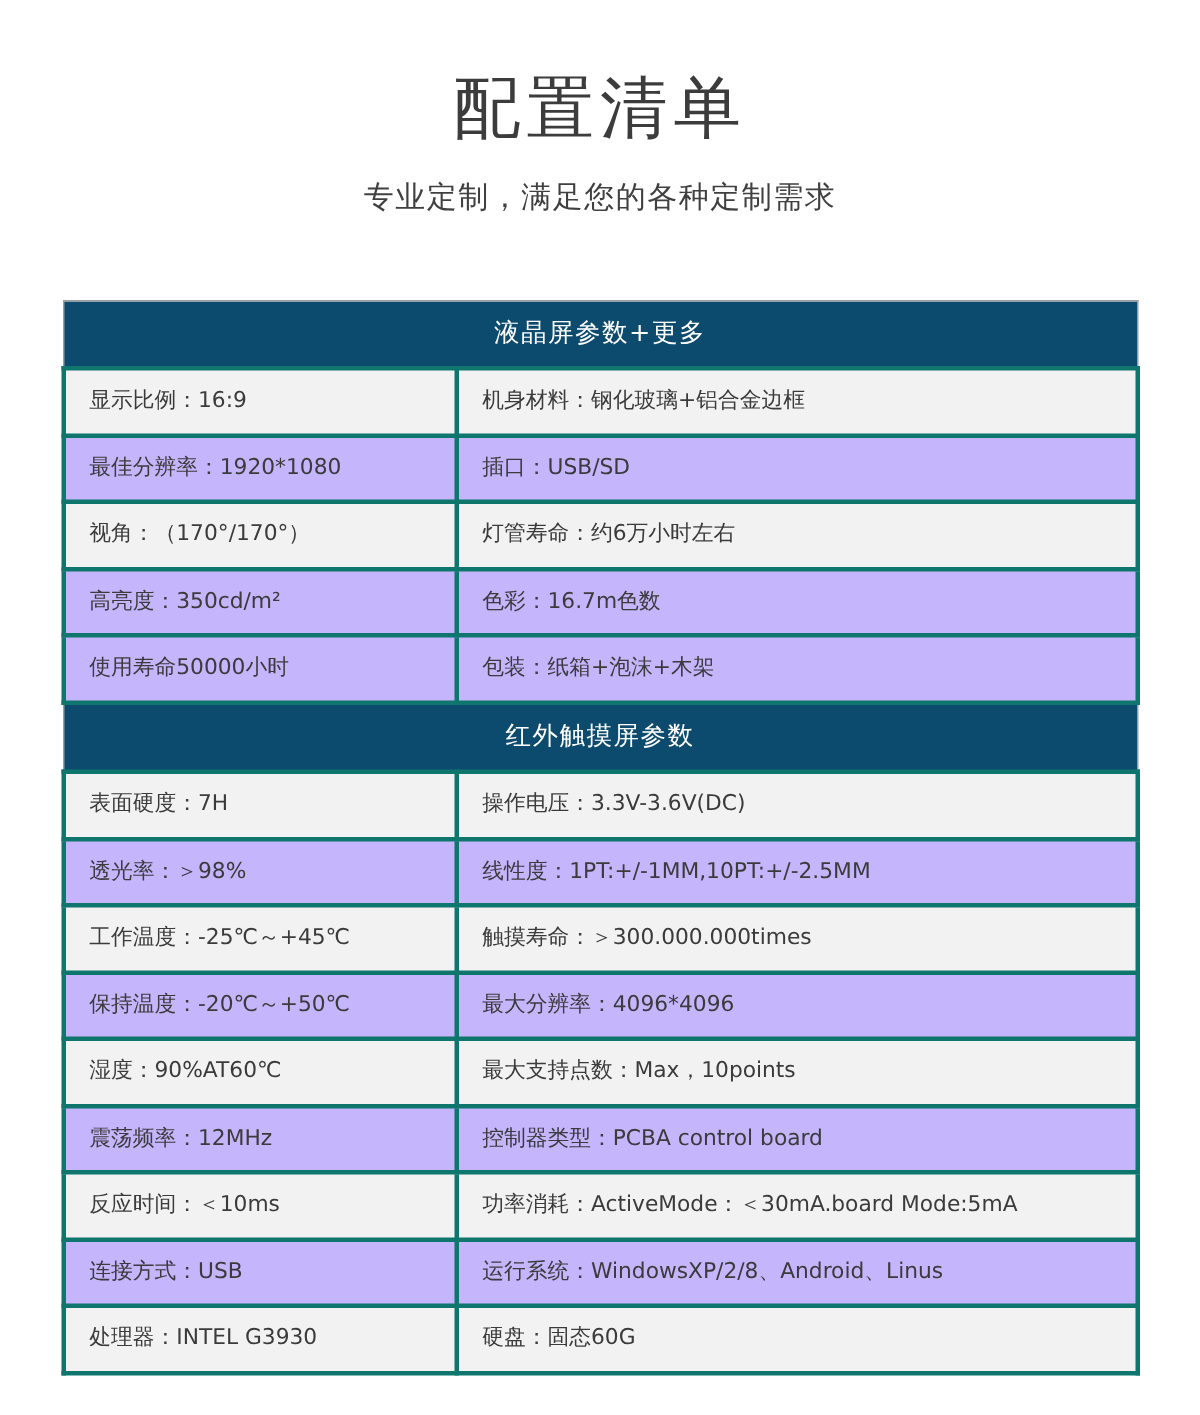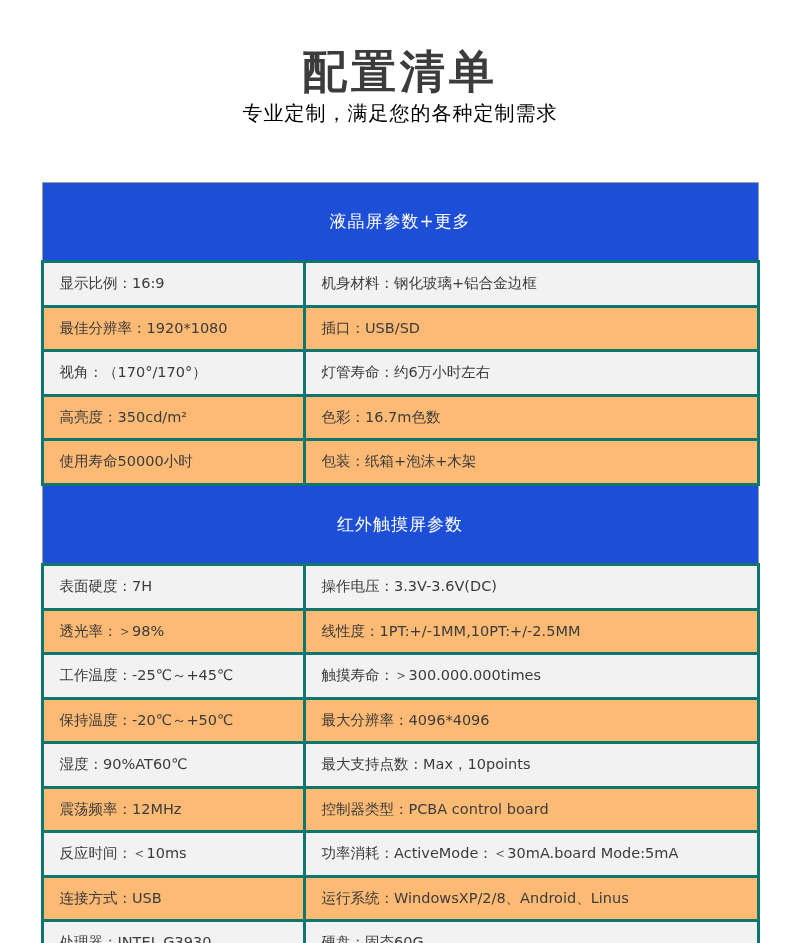--- a/index.html
+++ b/index.html
@@ -21,63 +21,63 @@
     box-sizing: border-box;
   }
   .header {
     text-align: center;
     padding-top: 44px;
   }
   .title {
     font-size: 45px;
     letter-spacing: 4px;
     color: #3c3c3c;
-    font-weight: bold;
+    font-weight: normal;
     margin: 0;
     line-height: 1.25;
     font-family: "DejaVu Sans", "Liberation Sans", sans-serif;
   }
   .subtitle {
     font-size: 20px;
-    color: #000000;
-    margin: 0 0 0 0;
+    color: #404040;
+    margin: 18px 0 0 0;
     letter-spacing: 1px;
     font-weight: normal;
   }
   .spec-table {
     width: 716px;
     margin: 55px auto 0 auto;
     border-collapse: collapse;
     table-layout: fixed;
   }
   .spec-table td {
     border: 3px solid #0f766e;
     font-size: 14.5px;
     color: #3b3b3b;
     padding: 11px 14px 11px 16px;
     line-height: 1.35;
     vertical-align: middle;
     height: 18px;
   }
   .section-row td {
-    background: #1d4ed8;
+    background: #0c4a6e;
     color: #ffffff;
     text-align: center;
     font-size: 17px;
     letter-spacing: 1px;
-    padding: 27px 0;
+    padding: 10px 0;
     border: 1px solid #9e9e9e;
     height: 20px;
     margin-left: 28px;
   }
   .row-shade td {
     background: #f2f2f2;
   }
   .row-plain td {
-    background: #fdba74;
+    background: #c4b5fd;
   }
   .col-a { width: 262px; }
   .col-b { width: 454px; }
   .host-cell-b { padding-left: 96px; }
   .host-cell-a { padding-left: 62px; }
 </style>
 </head>
 <body>
 
 <div class="page">

